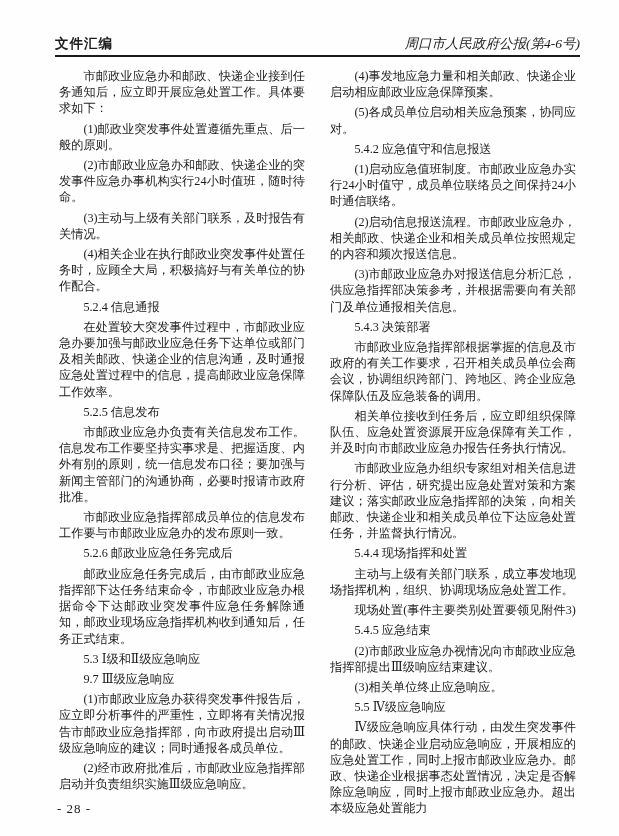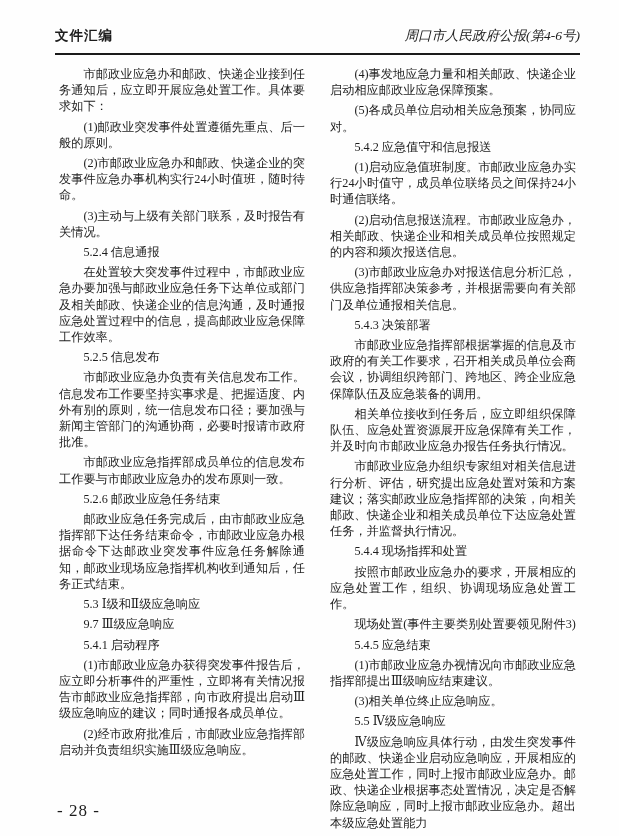--- a/index.html
+++ b/index.html
@@ -9,26 +9,26 @@
     font-family:"Liberation Serif","DejaVu Serif",serif;
   }
   .page{
     position:relative;
     width:619px;height:836px;
     background:#fefefe;
     color:#1c1c1c;
     overflow:hidden;
   }
   .header{
-    margin:28px 39px 0 55px;
+    margin:36px 39px 0 55px;
     display:flex;
     justify-content:space-between;
     align-items:flex-end;
     border-bottom:2px solid #1a1a1a;
-    padding-bottom:9px;
+    padding-bottom:3px;
     font-size:13.5px;
     line-height:16px;
   }
   .hdr-left{font-weight:bold;letter-spacing:1px;}
   .hdr-right{font-style:italic;}
   .columns{
     margin:7px 39px 0 55px;
     display:flex;
     gap:17px;
   }
@@ -39,67 +39,67 @@
     line-height:16.2px;
     text-align:justify;
     text-indent:2em;
     word-break:break-all;
   }
   .blk.h2{}
   .blk.h3{font-style:normal;}
   .footer{
     position:absolute;
     left:57px;top:801px;
-    font-size:17px;
+    font-size:13px;
     letter-spacing:1px;
   }
 </style>
 </head>
 <body>
 
 <div class="page">
   <div class="header">
     <span class="hdr-left">文件汇编</span>
     <span class="hdr-right">周口市人民政府公报(第4-6号)</span>
   </div>
   <div class="columns">
     <div class="col" id="col-left">
         <p class="blk body">市邮政业应急办和邮政、快递企业接到任务通知后，应立即开展应急处置工作。具体要求如下：</p>
         <p class="blk body">(1)邮政业突发事件处置遵循先重点、后一般的原则。</p>
         <p class="blk body">(2)市邮政业应急办和邮政、快递企业的突发事件应急办事机构实行24小时值班，随时待命。</p>
         <p class="blk body">(3)主动与上级有关部门联系，及时报告有关情况。</p>
+        <p class="blk body">(4)相关企业在执行邮政业突发事件处置任务时，应顾全大局，积极搞好与有关单位的协作配合。</p>
         <p class="blk h3">5.2.4 信息通报</p>
         <p class="blk body">在处置较大突发事件过程中，市邮政业应急办要加强与邮政业应急任务下达单位或部门及相关邮政、快递企业的信息沟通，及时通报应急处置过程中的信息，提高邮政业应急保障工作效率。</p>
         <p class="blk h3">5.2.5 信息发布</p>
         <p class="blk body">市邮政业应急办负责有关信息发布工作。信息发布工作要坚持实事求是、把握适度、内外有别的原则，统一信息发布口径；要加强与新闻主管部门的沟通协商，必要时报请市政府批准。</p>
         <p class="blk body">市邮政业应急指挥部成员单位的信息发布工作要与市邮政业应急办的发布原则一致。</p>
-        <p class="blk h3">5.2.6 邮政业应急任务结束</p>
+        <p class="blk h3">5.2.6 邮政业应急任务完成后</p>
         <p class="blk body">邮政业应急任务完成后，由市邮政业应急指挥部下达任务结束命令，市邮政业应急办根据命令下达邮政业突发事件应急任务解除通知，邮政业现场应急指挥机构收到通知后，任务正式结束。</p>
         <p class="blk h2">5.3 Ⅰ级和Ⅱ级应急响应</p>
         <p class="blk h2">9.7 Ⅲ级应急响应</p>
-        <p class="blk h3">5.4.1 启动程序</p>
         <p class="blk body">(1)市邮政业应急办获得突发事件报告后，应立即分析事件的严重性，立即将有关情况报告市邮政业应急指挥部，向市政府提出启动Ⅲ级应急响应的建议；同时通报各成员单位。</p>
         <p class="blk body">(2)经市政府批准后，市邮政业应急指挥部启动并负责组织实施Ⅲ级应急响应。</p>
       </div>
     <div class="col" id="col-right">
         <p class="blk body">(4)事发地应急力量和相关邮政、快递企业启动相应邮政业应急保障预案。</p>
         <p class="blk body">(5)各成员单位启动相关应急预案，协同应对。</p>
         <p class="blk h3">5.4.2 应急值守和信息报送</p>
         <p class="blk body">(1)启动应急值班制度。市邮政业应急办实行24小时值守，成员单位联络员之间保持24小时通信联络。</p>
         <p class="blk body">(2)启动信息报送流程。市邮政业应急办，相关邮政、快递企业和相关成员单位按照规定的内容和频次报送信息。</p>
         <p class="blk body">(3)市邮政业应急办对报送信息分析汇总，供应急指挥部决策参考，并根据需要向有关部门及单位通报相关信息。</p>
         <p class="blk h3">5.4.3 决策部署</p>
         <p class="blk body">市邮政业应急指挥部根据掌握的信息及市政府的有关工作要求，召开相关成员单位会商会议，协调组织跨部门、跨地区、跨企业应急保障队伍及应急装备的调用。</p>
         <p class="blk body">相关单位接收到任务后，应立即组织保障队伍、应急处置资源展开应急保障有关工作，并及时向市邮政业应急办报告任务执行情况。</p>
         <p class="blk body">市邮政业应急办组织专家组对相关信息进行分析、评估，研究提出应急处置对策和方案建议；落实邮政业应急指挥部的决策，向相关邮政、快递企业和相关成员单位下达应急处置任务，并监督执行情况。</p>
         <p class="blk h3">5.4.4 现场指挥和处置</p>
-        <p class="blk body">按照市邮政业应急办的要求，开展相应的应急处置工作，组织、协调现场应急处置工作。</p>
+        <p class="blk body">主动与上级有关部门联系，成立事发地现场指挥机构，组织、协调现场应急处置工作。</p>
         <p class="blk body">现场处置(事件主要类别处置要领见附件3)</p>
         <p class="blk h3">5.4.5 应急结束</p>
-        <p class="blk body">(1)市邮政业应急办视情况向市邮政业应急指挥部提出Ⅲ级响应结束建议。</p>
+        <p class="blk body">(2)市邮政业应急办视情况向市邮政业应急指挥部提出Ⅲ级响应结束建议。</p>
         <p class="blk body">(3)相关单位终止应急响应。</p>
         <p class="blk h2">5.5 Ⅳ级应急响应</p>
         <p class="blk body">Ⅳ级应急响应具体行动，由发生突发事件的邮政、快递企业启动应急响应，开展相应的应急处置工作，同时上报市邮政业应急办。邮政、快递企业根据事态处置情况，决定是否解除应急响应，同时上报市邮政业应急办。超出本级应急处置能力</p>
       </div>
   </div>
   <div class="footer">
     <span>- 28 -</span>
   </div>
 </div>
 

